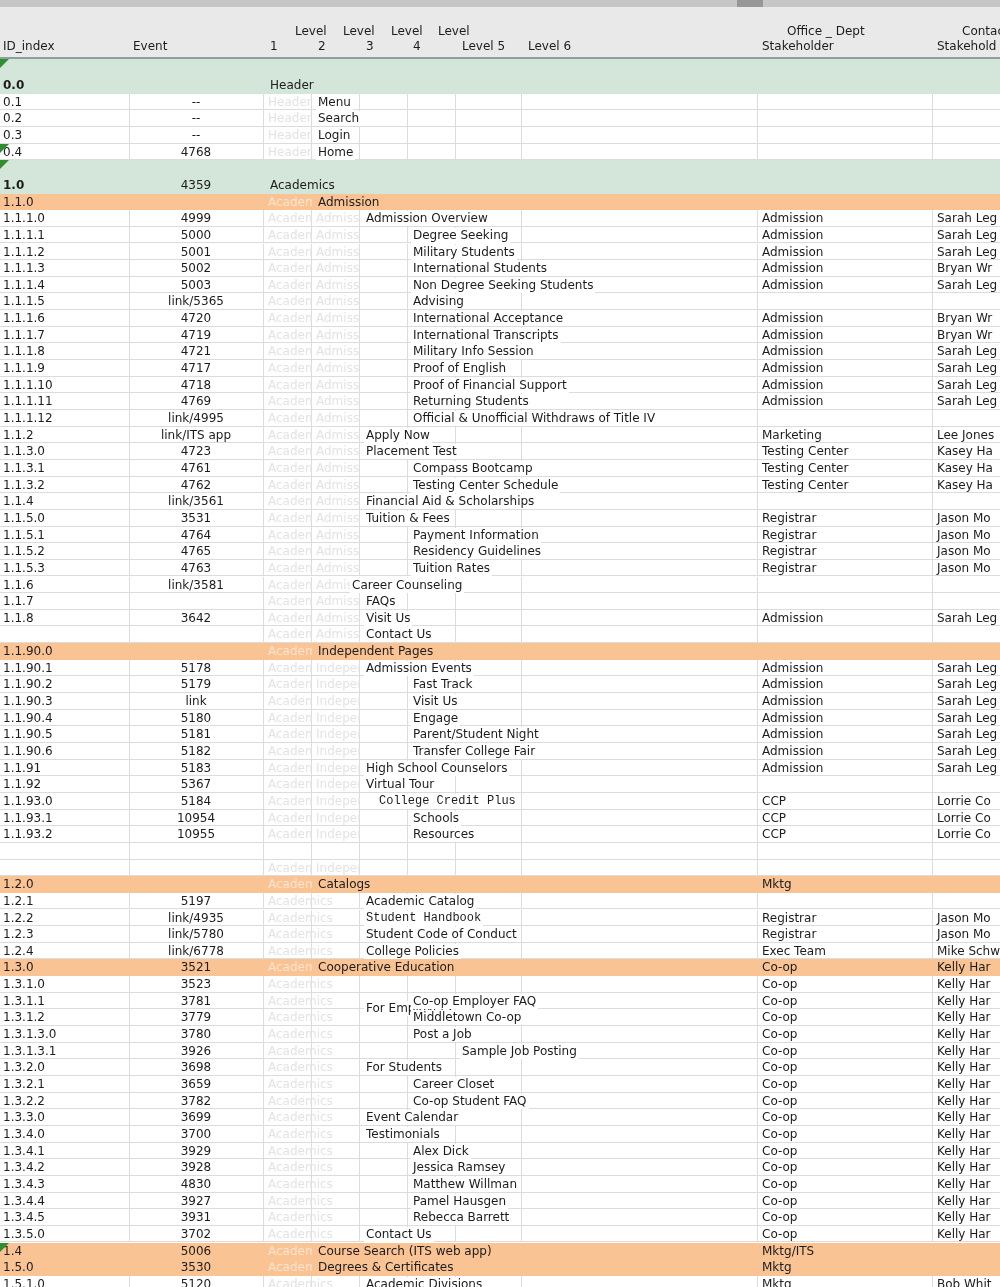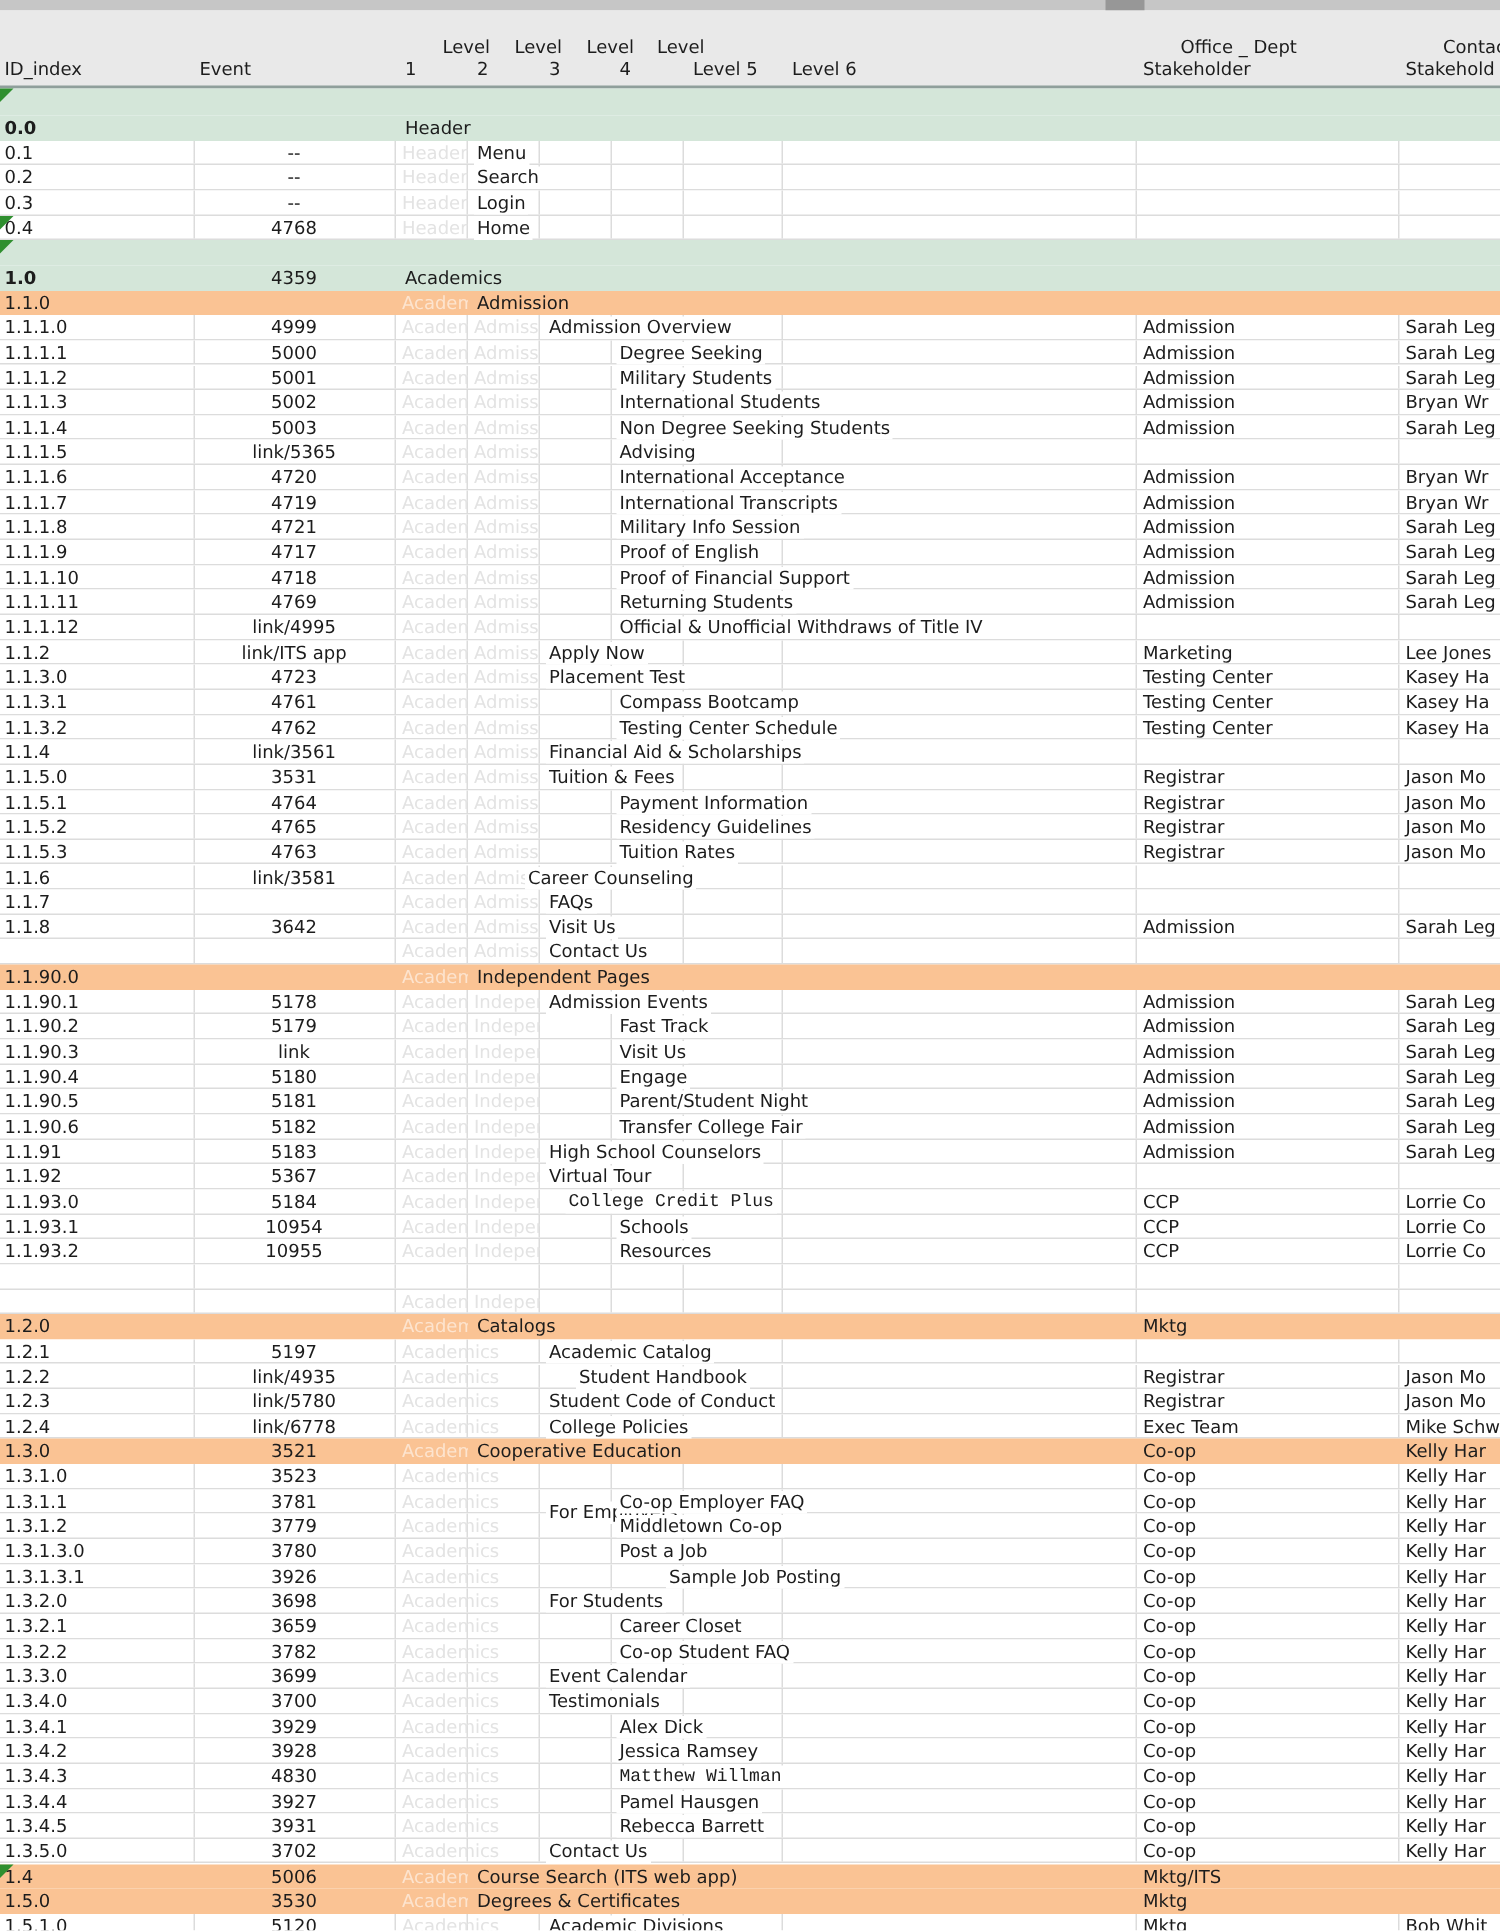--- a/index.html
+++ b/index.html
@@ -481,21 +481,21 @@
       <div class="row rw" style="top: 833.85px; height: 16.65px;">
         <span class="cell ghost g1">Academics</span>
         <span class="cell cid">1.2.1</span>
         <span class="cell cnode">5197</span>
         <span class="cell clbl" style="left: 364px;">Academic Catalog</span>
       </div>
       <div class="row rw" style="top: 850.5px; height: 16.65px;">
         <span class="cell ghost g1">Academics</span>
         <span class="cell cid">1.2.2</span>
         <span class="cell cnode">link/4935</span>
-        <span class="cell clbl" style="left: 384px;">Student Handbook</span>
+        <span class="cell clbl" style="left: 364px; font-family: Liberation Mono, monospace;">Student Handbook</span>
         <span class="cell coff">Registrar</span>
         <span class="cell ccon">Jason Mo</span>
       </div>
       <div class="row rw" style="top: 867.15px; height: 16.65px;">
         <span class="cell ghost g1">Academics</span>
         <span class="cell cid">1.2.3</span>
         <span class="cell cnode">link/5780</span>
         <span class="cell clbl" style="left: 364px;">Student Code of Conduct</span>
         <span class="cell coff">Registrar</span>
         <span class="cell ccon">Jason Mo</span>
@@ -545,21 +545,21 @@
         <span class="cell cid">1.3.1.3.0</span>
         <span class="cell cnode">3780</span>
         <span class="cell clbl" style="left: 411px;">Post a Job</span>
         <span class="cell coff">Co-op</span>
         <span class="cell ccon">Kelly Har</span>
       </div>
       <div class="row rw" style="top: 983.7px; height: 16.65px;">
         <span class="cell ghost g1">Academics</span>
         <span class="cell cid">1.3.1.3.1</span>
         <span class="cell cnode">3926</span>
-        <span class="cell clbl" style="left: 444px;">Sample Job Posting</span>
+        <span class="cell clbl" style="left: 460px;">Sample Job Posting</span>
         <span class="cell coff">Co-op</span>
         <span class="cell ccon">Kelly Har</span>
       </div>
       <div class="row rw" style="top: 1000.35px; height: 16.65px;">
         <span class="cell ghost g1">Academics</span>
         <span class="cell cid">1.3.2.0</span>
         <span class="cell cnode">3698</span>
         <span class="cell clbl" style="left: 364px;">For Students</span>
         <span class="cell coff">Co-op</span>
         <span class="cell ccon">Kelly Har</span>
@@ -609,21 +609,21 @@
         <span class="cell cid">1.3.4.2</span>
         <span class="cell cnode">3928</span>
         <span class="cell clbl" style="left: 411px;">Jessica Ramsey</span>
         <span class="cell coff">Co-op</span>
         <span class="cell ccon">Kelly Har</span>
       </div>
       <div class="row rw" style="top: 1116.9px; height: 16.65px;">
         <span class="cell ghost g1">Academics</span>
         <span class="cell cid">1.3.4.3</span>
         <span class="cell cnode">4830</span>
-        <span class="cell clbl" style="left: 411px; font-family: Liberation Mono, monospace;">Matthew Willman</span>
+        <span class="cell clbl" style="left: 411px;">Matthew Willman</span>
         <span class="cell coff">Co-op</span>
         <span class="cell ccon">Kelly Har</span>
       </div>
       <div class="row rw" style="top: 1133.55px; height: 16.65px;">
         <span class="cell ghost g1">Academics</span>
         <span class="cell cid">1.3.4.4</span>
         <span class="cell cnode">3927</span>
         <span class="cell clbl" style="left: 411px;">Pamel Hausgen</span>
         <span class="cell coff">Co-op</span>
         <span class="cell ccon">Kelly Har</span>

